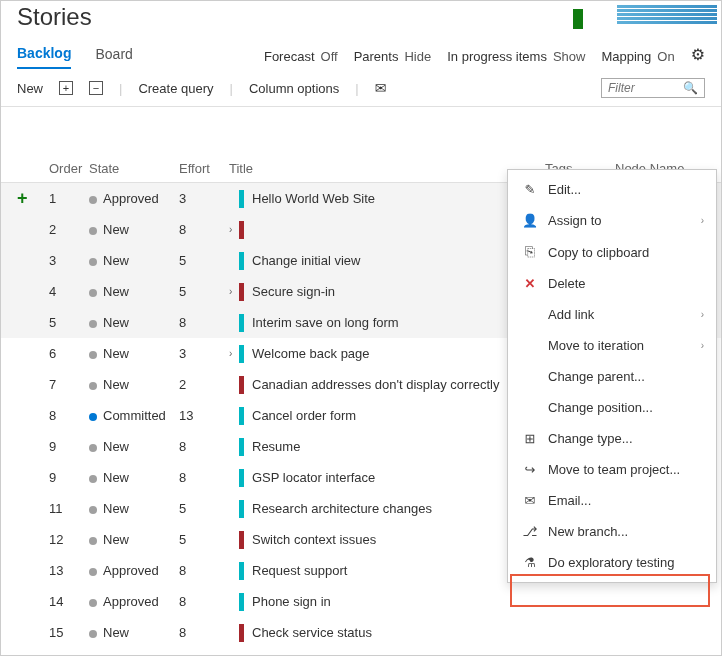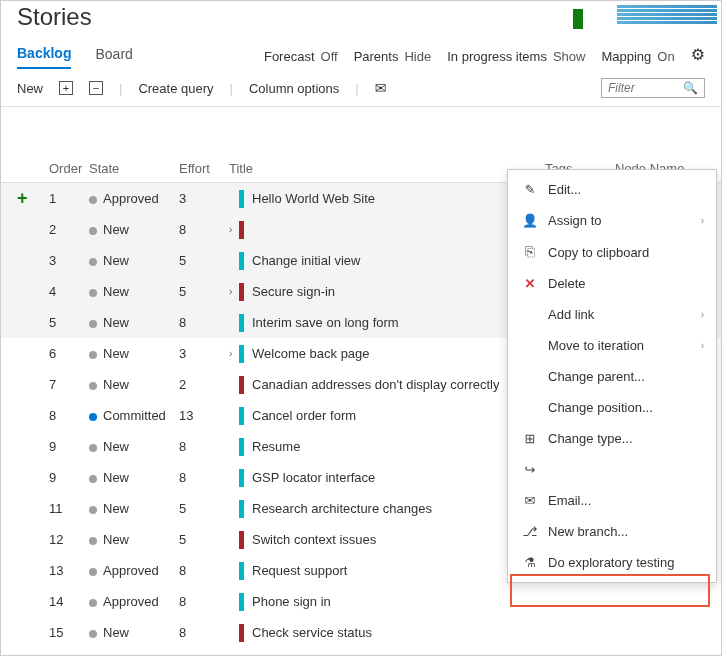--- a/index.html
+++ b/index.html
@@ -359,20 +359,21 @@
   <div class="menu-item">
       <span class="mi-icon"></span>
       <span>Change position...</span>
     </div>
   <div class="menu-item">
       <span class="mi-icon">⊞</span>
       <span>Change type...</span>
     </div>
   <div class="menu-item">
       <span class="mi-icon">↪</span>
+      <span>Move to team project...</span>
     </div>
   <div class="menu-item">
       <span class="mi-icon">✉</span>
       <span>Email...</span>
     </div>
   <div class="menu-item">
       <span class="mi-icon">⎇</span>
       <span>New branch...</span>
     </div>
   <div class="menu-item">

